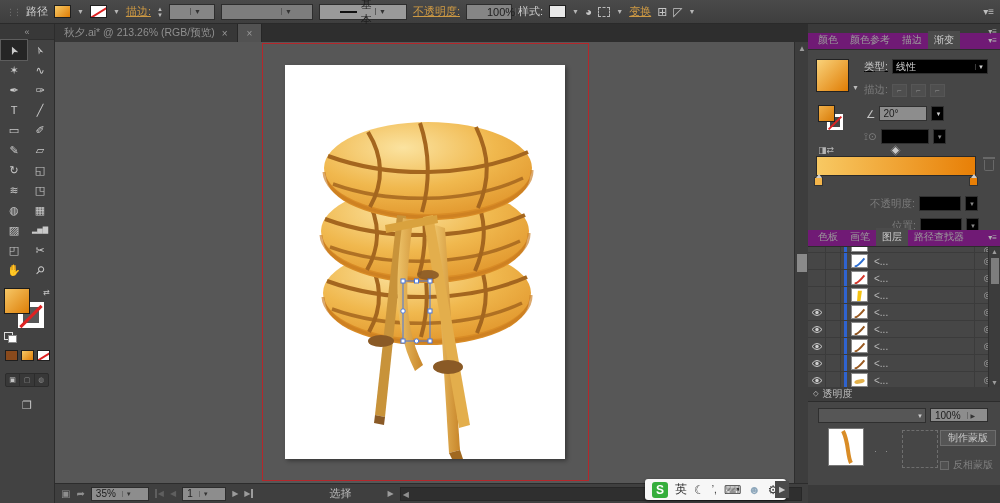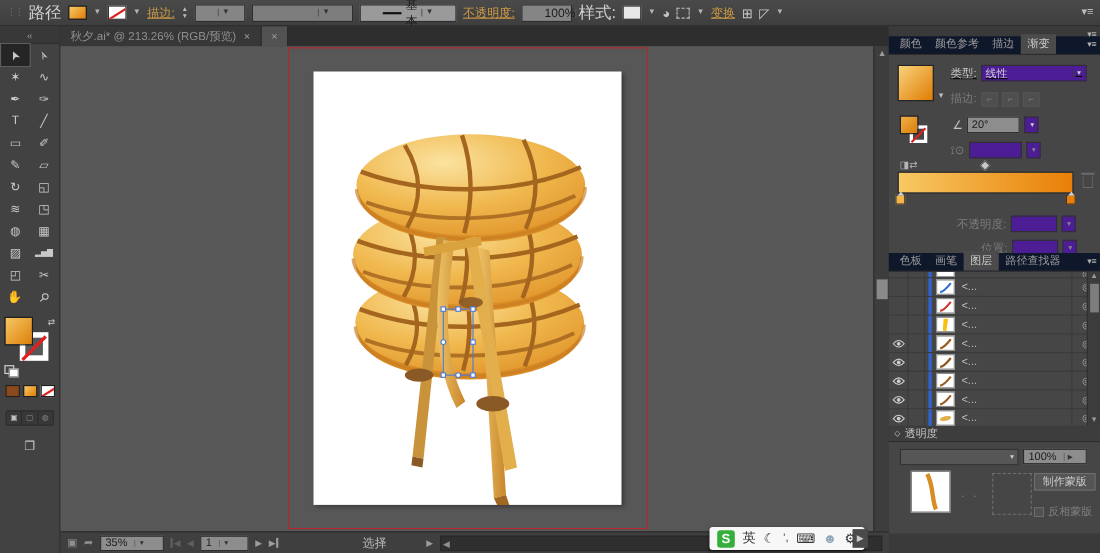--- a/index.html
+++ b/index.html
@@ -5,21 +5,21 @@
   * { margin:0; padding:0; box-sizing:border-box; }
   html,body { width:1000px; height:503px; overflow:hidden; background:#3f3f3f;
     font-family:"Liberation Sans","DejaVu Sans",sans-serif; }
   .app { position:relative; width:1000px; height:503px; background:#3f3f3f; }
 
   
   .control-bar { position:absolute; left:0; top:0; width:1000px; height:24px;
     background:linear-gradient(#4a4a4a,#3e3e3e); border-bottom:1px solid #2a2a2a;
     display:flex; align-items:center; gap:6px; padding:0 6px; }
   .grip { color:#6e6e6e; font-size:9px; letter-spacing:-2px; }
-  .cb-label { color:#cfcfcf; font-size:15px; }
+  .cb-label { color:#cfcfcf; font-size:11px; }
   .cb-link { color:#cf9a44; font-size:11px; text-decoration:underline; cursor:pointer; }
   .swatch { width:17px; height:13px; border:1px solid #1f1f1f; display:inline-block; }
   .sw-grad { background:linear-gradient(135deg,#f7ca67,#e07d05); }
   .sw-none { position:relative; background:#fff; overflow:hidden; }
   .sw-none::after { content:""; position:absolute; left:-2px; right:-2px; top:50%;
     border-top:2px solid #d22; transform:rotate(-32deg); }
   .dd-arrow { color:#b5b5b5; font-size:7px; }
   .stepper { display:inline-flex; flex-direction:column; color:#bbb; font-size:6px; line-height:6px; }
   .field { background:#858585; border:1px solid #2d2d2d; height:16px; color:#1d1d1d;
     font-size:11px; display:inline-flex; align-items:center; padding:0 20px; }
@@ -77,42 +77,42 @@
   .artboard svg { display:block; }
 
   
   .vscroll { position:absolute; left:794px; top:42px; width:14px; height:441px;
     background:#3d3d3d; border-left:1px solid #2e2e2e; }
   .vscroll .arr { position:absolute; left:0; width:14px; text-align:center; color:#9c9c9c; font-size:8px; }
   .vscroll .thumb { position:absolute; left:2px; top:212px; width:10px; height:18px; background:#8a8a8a; }
 
   
   .dock { position:absolute; left:808px; top:24px; width:192px; height:479px; background:#3a3a3a; }
-  .ptab-strip { height:17px; background:#0f172a; display:flex; align-items:flex-end; padding-left:4px;
+  .ptab-strip { height:17px; background:#701a75; display:flex; align-items:flex-end; padding-left:4px;
     border-bottom:1px solid #2c2c2c; position:relative; }
   .ptab { font-size:10px; color:#9b9b9b; padding:2px 6px; cursor:pointer; white-space:nowrap; }
   .ptab.active { background:#4b4b4b; color:#cecece; }
   .pmenu { position:absolute; right:3px; top:3px; color:#b0b0b0; font-size:8px; cursor:pointer; }
   .panel-body { background:#464646; position:relative; }
 
   
   .grad-body { height:180px; }
   .grad-thumb { position:absolute; left:8px; top:9px; width:33px; height:33px; border:1px solid #222;
     background:linear-gradient(135deg,#f9d27a,#e07d05); cursor:pointer; }
   .grad-thumb-dd { position:absolute; left:44px; top:34px; color:#bbb; font-size:7px; }
   .grad-fs { position:absolute; left:10px; top:55px; width:26px; height:26px; }
   .grad-fs .f { position:absolute; left:0; top:0; width:17px; height:17px;
     background:linear-gradient(135deg,#f0b04a,#d97c08); border:1px solid #222; z-index:2; }
   .grad-fs .s { position:absolute; left:9px; top:9px; width:16px; height:16px; border:3px solid #fff; background:#464646; }
   .grad-fs .s::after { content:""; position:absolute; left:-4px; right:-4px; top:50%; border-top:2px solid #d22; transform:rotate(-45deg); }
   .grad-rev { position:absolute; left:10px; top:95px; color:#b5b5b5; font-size:9px; }
   .grow { position:absolute; display:flex; align-items:center; gap:4px; }
   .glabel { font-size:10.5px; color:#c3c3c3; }
   .glabel.dim, .dim { color:#7c7c7c; }
-  .gfield { background:#4c1d95; border:1px solid #303030; height:15px; display:inline-flex; align-items:center;
+  .gfield { background:#000000; border:1px solid #303030; height:15px; display:inline-flex; align-items:center;
     font-size:10px; color:#d0d0d0; padding:0 3px; }
   .gfield.lit { background:#8d8d8d; color:#1c1c1c; }
   .gfield .dd-sec { margin-left:auto; font-size:6px; color:#cfcfcf; border-left:1px solid #3a3a3a; padding-left:2px; }
   .gbtn { width:15px; height:13px; border:1px solid #565656; background:#4e4e4e; color:#7f7f7f;
     font-size:8px; display:inline-flex; align-items:center; justify-content:center; }
   .grad-slider { position:absolute; left:8px; top:106px; width:160px; height:20px;
     border:1px solid #2a2a2a; background:linear-gradient(90deg,#f8c963,#e87f06); }
   .grad-mid { position:absolute; left:84px; top:97px; width:7px; height:7px; background:#c9c9c9;
     transform:rotate(45deg); border:1px solid #555; }
   .gstop { position:absolute; top:127px; width:9px; height:9px; border:1px solid #333; }

